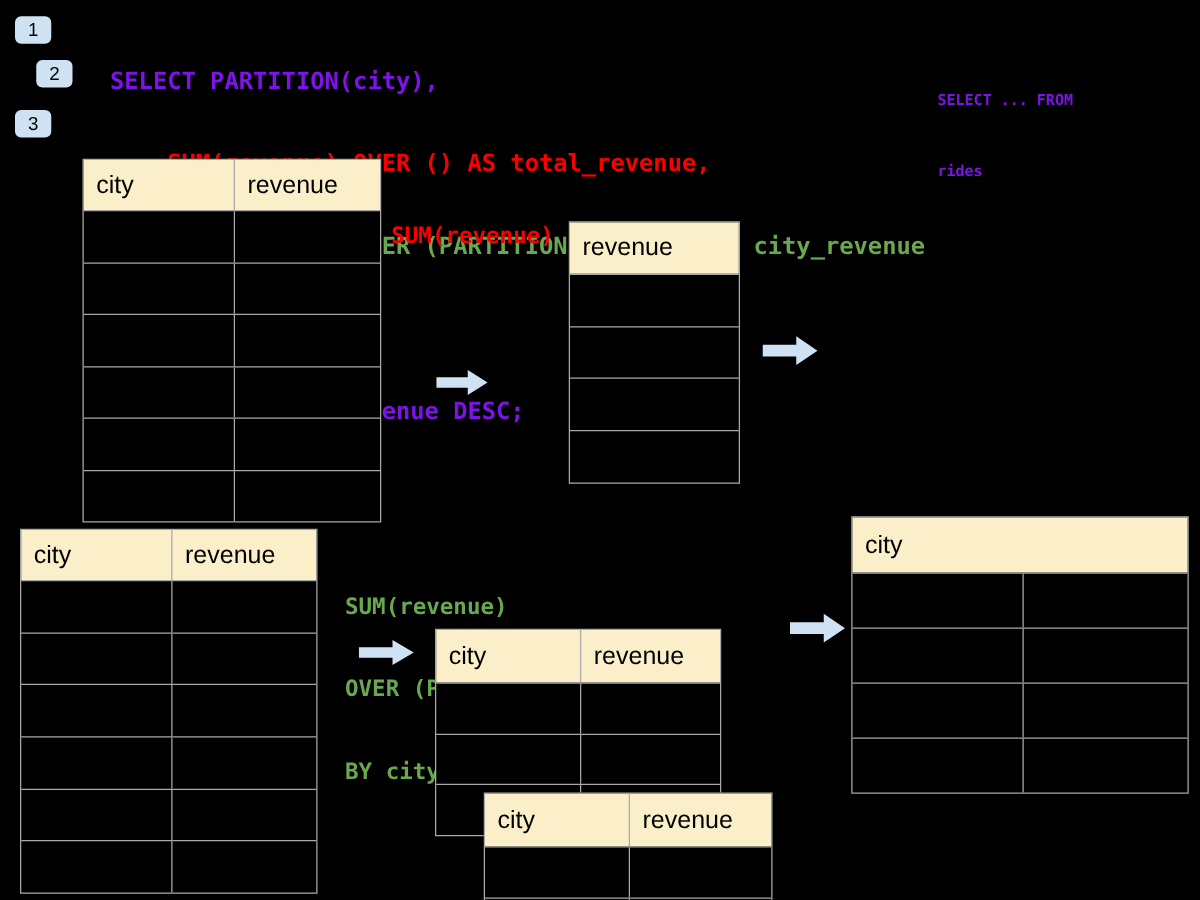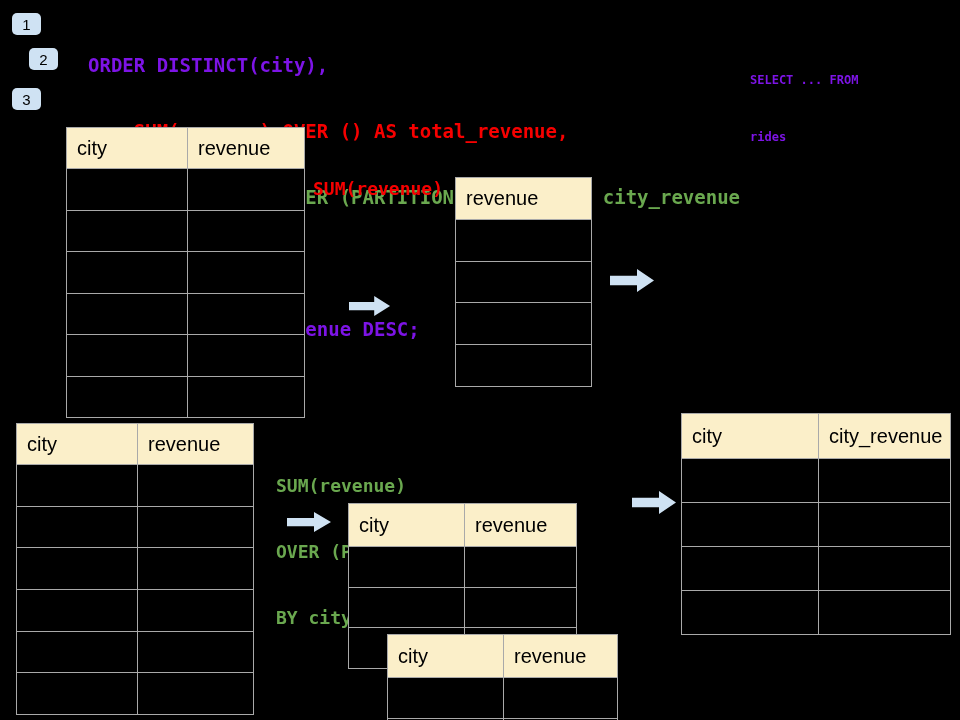--- a/index.html
+++ b/index.html
@@ -47,21 +47,21 @@
 </head>
 <body>
 
 <div id="stage">
 
   <div class="badge b1">1</div>
   <div class="badge b2">2</div>
   <div class="badge b3">3</div>
 
   <div class="code code-main">
-    <div class="c-purple">ORDER DISTINCT(city),</div>
+    <div class="c-purple">SELECT PARTITION(city),</div>
     <div class="c-red">    SUM(revenue) OVER () AS total_revenue,</div>
     <div class="c-green">    SUM(revenue) OVER (PARTITION BY city) as city_revenue</div>
     <div class="c-purple">  FROM rides</div>
     <div class="c-purple">  ORDER by city_revenue DESC;</div>
   </div>
 
   <div class="code code-side c-purple">
     <div>SELECT ... FROM</div>
     <div>rides</div>
   </div>
@@ -181,21 +181,20 @@
         <div class="td"></div>
       </div>
       <div class="tr">
         <div class="td"></div>
         <div class="td"></div>
       </div>
     </div>
   <div class="tbl t6">
       <div class="tr head">
         <div class="td">city</div>
-        <div class="td">city_revenue</div>
       </div>
       <div class="tr">
         <div class="td"></div>
         <div class="td"></div>
       </div>
       <div class="tr">
         <div class="td"></div>
         <div class="td"></div>
       </div>
       <div class="tr">

